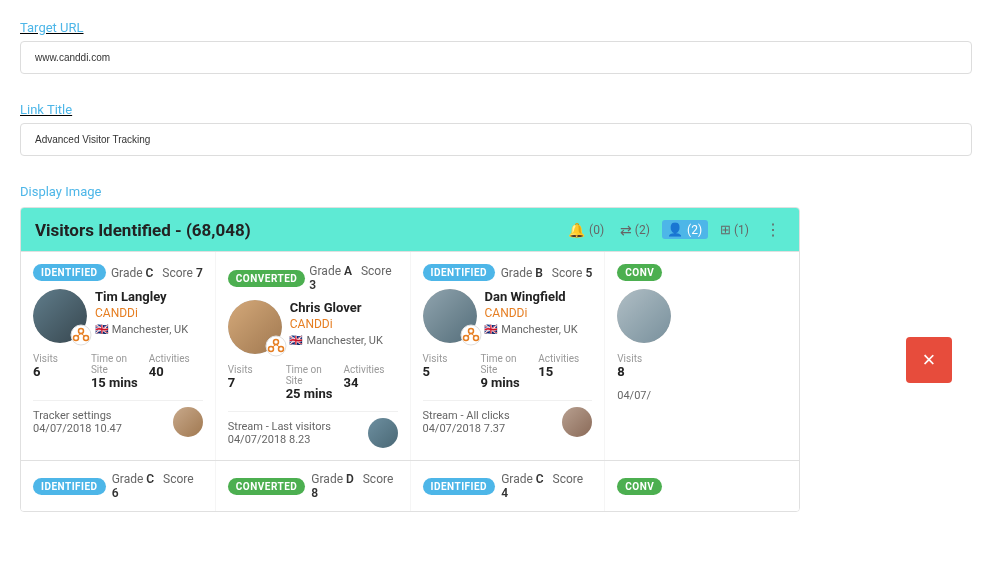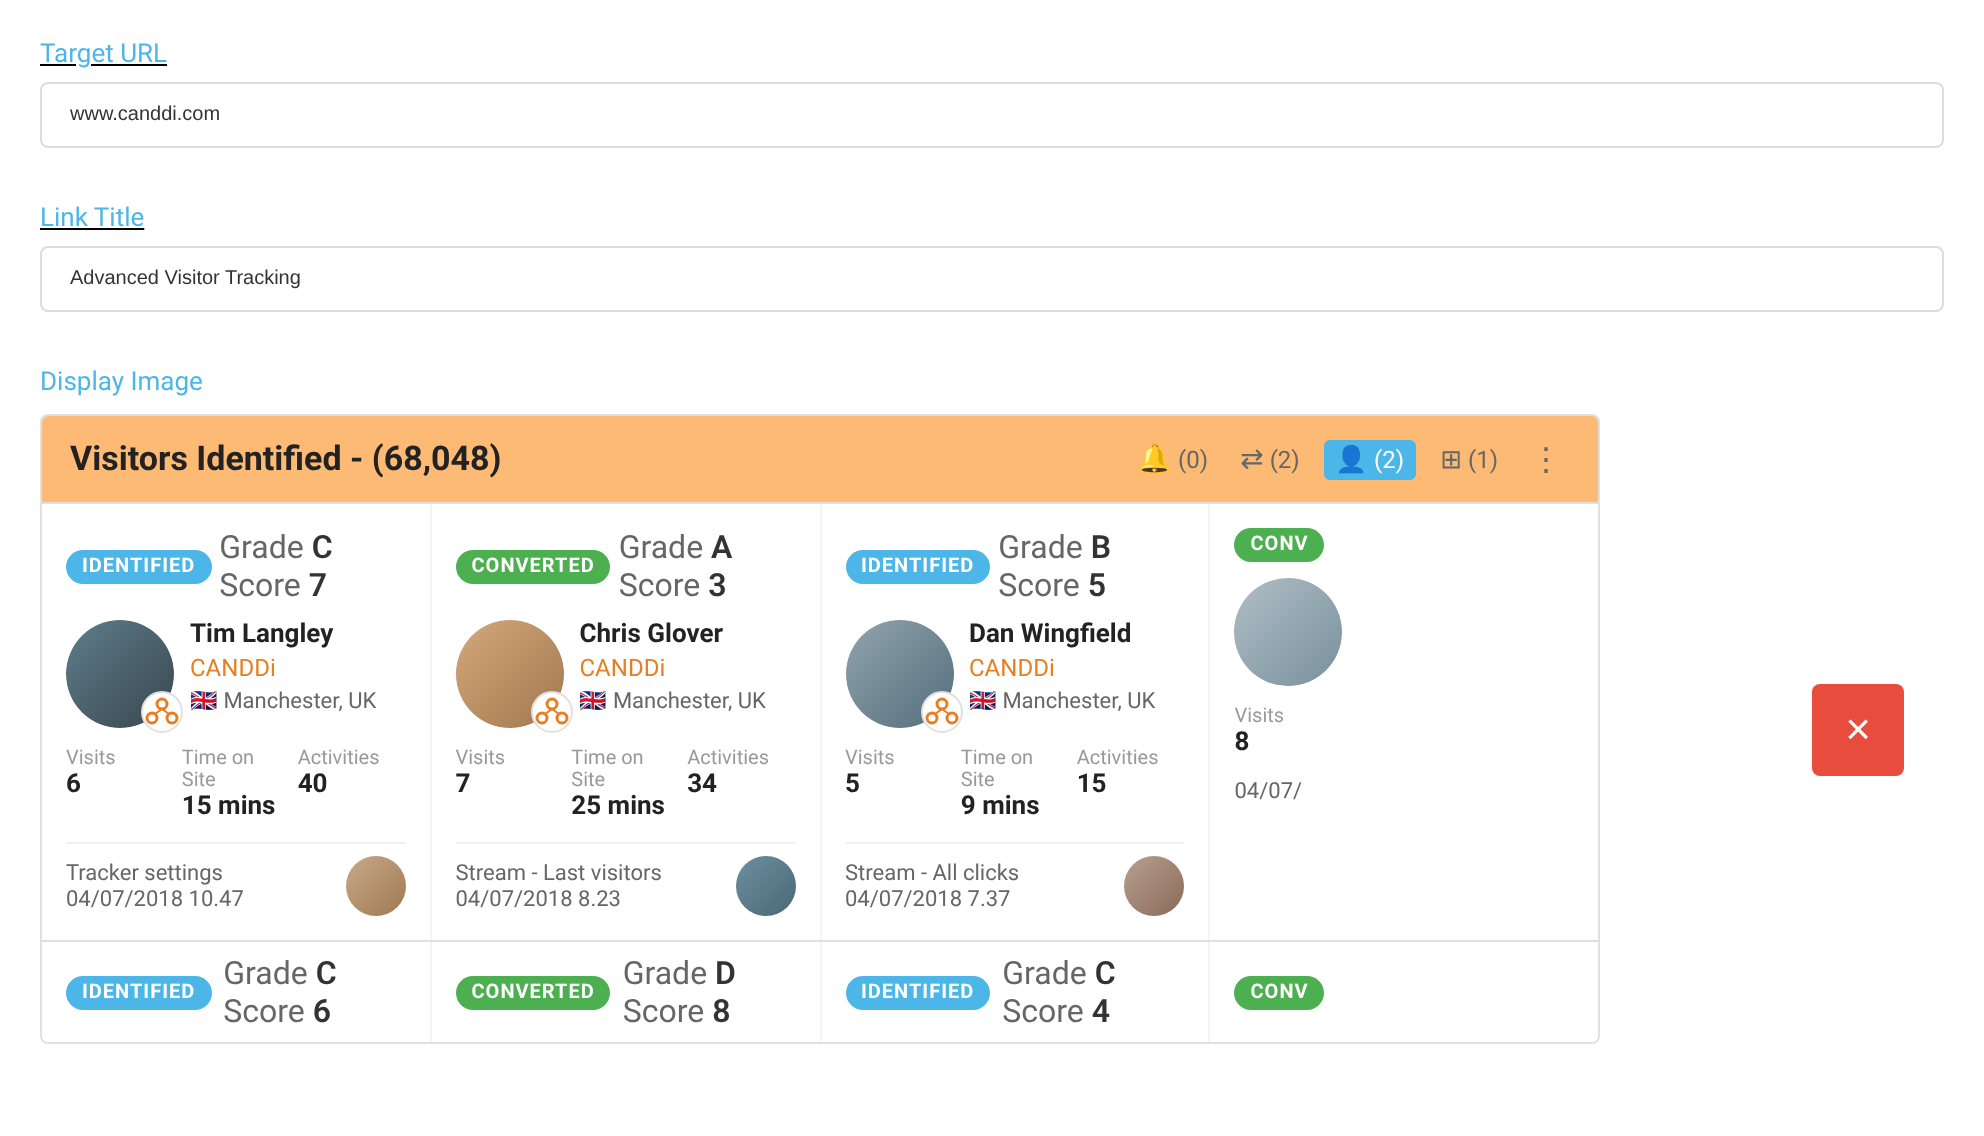--- a/index.html
+++ b/index.html
@@ -35,21 +35,21 @@
       border-radius: 4px;
       overflow: hidden;
       margin-top: 8px;
       max-width: 780px;
     }
     .widget-header {
       display: flex;
       align-items: center;
       justify-content: space-between;
       padding: 10px 14px;
-      background: #fdba74;
+      background: #5eead4;
       border-bottom: 1px solid #e0e0e0;
     }
     .widget-title {
       font-size: 17px;
       font-weight: 700;
       color: #222;
     }
     .widget-controls {
       display: flex;
       align-items: center;
@@ -95,21 +95,21 @@
       font-size: 10px;
       font-weight: 700;
       padding: 3px 8px;
       border-radius: 12px;
       text-transform: uppercase;
       letter-spacing: 0.5px;
     }
     .badge-identified { background: #4db6e8; color: #fff; }
     .badge-converted { background: #4caf50; color: #fff; }
     .grade-score {
-      font-size: 16px;
+      font-size: 12px;
       color: #666;
       margin-left: auto;
     }
     .grade-score span { font-weight: 600; color: #333; }
 
     .card-profile {
       display: flex;
       align-items: flex-start;
       gap: 8px;
       margin-bottom: 10px;

